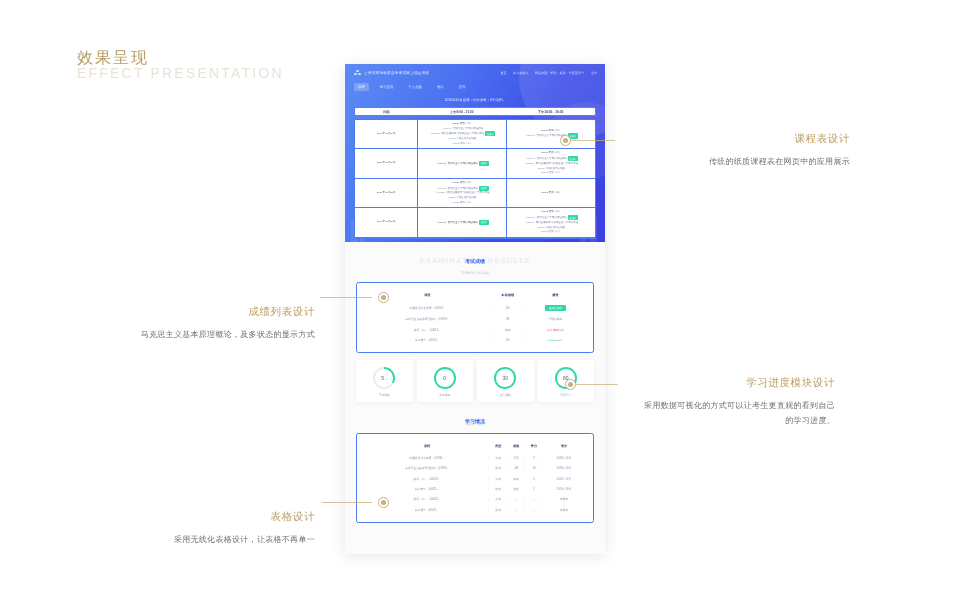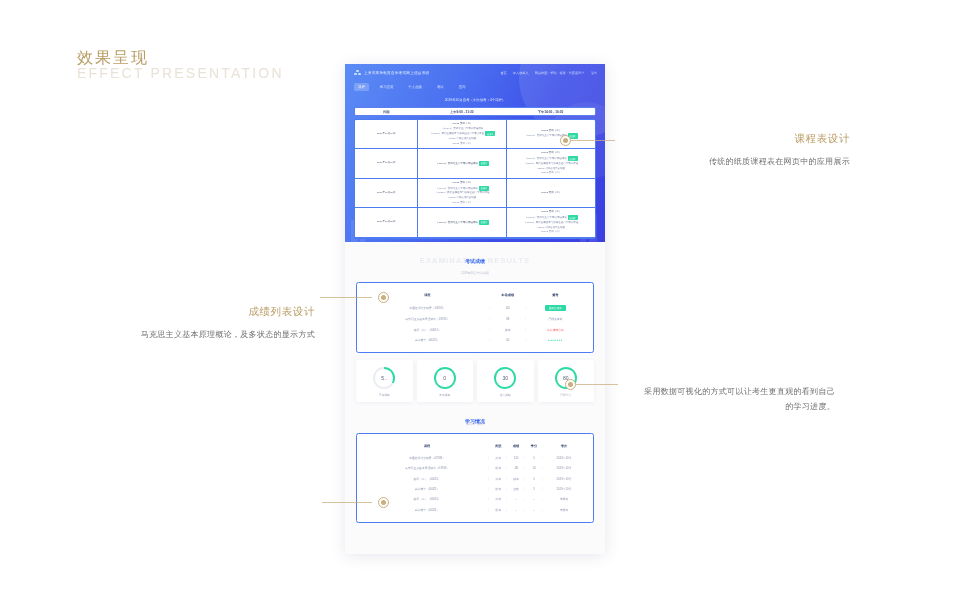--- a/index.html
+++ b/index.html
@@ -365,19 +365,24 @@
   <div class="dot" style="left:378px;top:292px;"></div>
   <div class="lead" style="left:320px;top:297px;width:52px;"></div>
   <div class="anno left" style="left:100px;top:289px;width:215px;">
     <h4>成绩列表设计</h4>
     <p>马克思主义基本原理概论，及多状态的显示方式</p>
   </div>
 
   <div class="dot" style="left:565px;top:379px;"></div>
   <div class="lead" style="left:576px;top:384px;width:42px;"></div>
   <div class="anno right" style="left:640px;top:376px;width:195px;">
+    <h4>学习进度模块设计</h4>
     <p>采用数据可视化的方式可以让考生更直观的看到自己的学习进度。</p>
   </div>
 
   <div class="dot" style="left:378px;top:497px;"></div>
   <div class="lead" style="left:322px;top:502px;width:50px;"></div>
+  <div class="anno left" style="left:120px;top:494px;width:195px;">
+    <h4>表格设计</h4>
+    <p>采用无线化表格设计，让表格不再单一</p>
+  </div>
 
 </div>
 
 </body></html>

